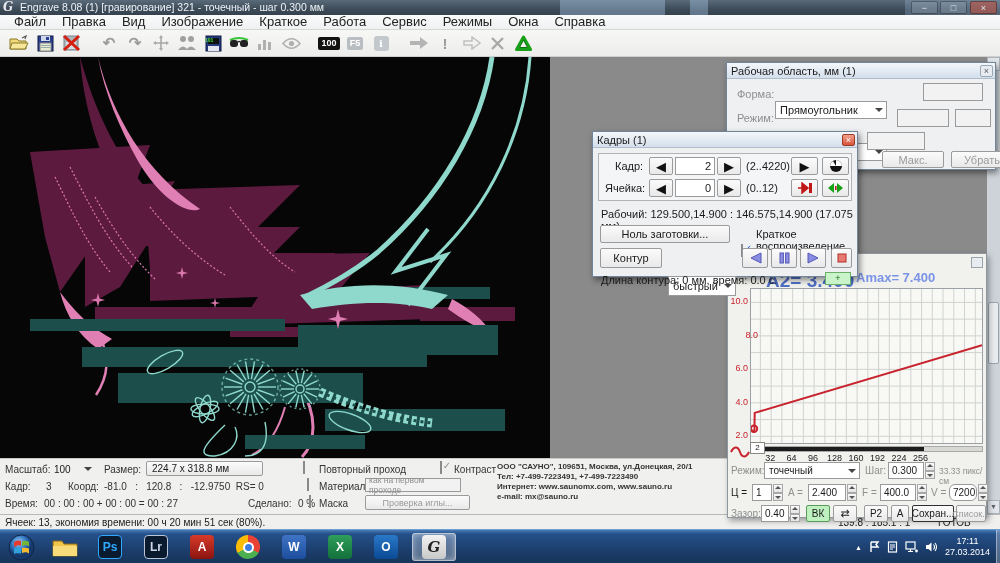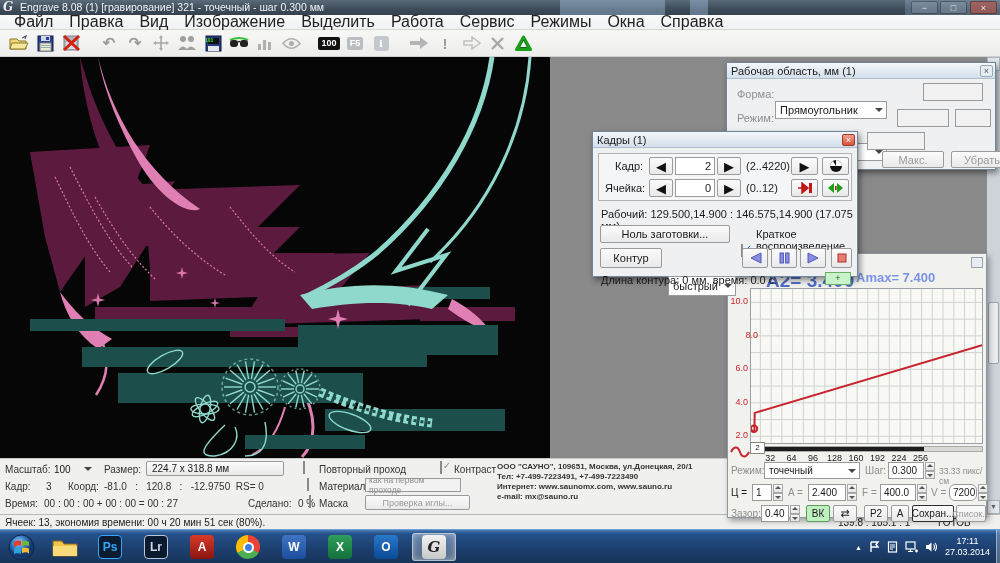--- a/index.html
+++ b/index.html
@@ -14,21 +14,21 @@
   #titlebar .patch { position:absolute; top:0; height:15px; background:rgba(170,205,240,.38); }
   #app-icon-g { position:absolute; left:3px; top:0px; width:13px; height:14px; color:#e8e8ee;
     font-family:"DejaVu Serif",serif; font-style:italic; font-weight:bold; font-size:12px; line-height:14px; }
   #title-text { position:absolute; left:20px; top:1px; font-size:10.5px; }
   .winbtn { position:absolute; top:1px; width:27px; height:13px; text-align:center; line-height:12px;
     font-size:9px; color:#dfe7ee; background:rgba(255,255,255,.12); border:1px solid rgba(0,0,0,.35); border-radius:2px; }
 
   
   #menubar { left:0; top:15px; width:1000px; height:15px; background:linear-gradient(#fbfbfb,#eef0f2);
     border-bottom:1px solid #d6d6d6; display:flex; align-items:center; padding-left:6px; gap:0; }
-  .menu-item { padding:0 8px; font-size:16px; color:#222; line-height:14px; }
+  .menu-item { padding:0 8px; font-size:13px; color:#222; line-height:14px; }
 
   
   #toolbar { left:0; top:30px; width:1000px; height:27px; background:linear-gradient(#f7f7f5,#ededeb);
     border-bottom:1px solid #cfcfcf; display:flex; align-items:center; padding-left:6px; }
   .tb { width:26px; height:24px; display:flex; align-items:center; justify-content:center; position:relative; }
   .tb-gap { width:12px; }
   .glyph-gray { color:#9c9c9c; font-size:15px; font-weight:bold; }
   .badge { font-size:9px; font-weight:bold; padding:2px 3px; border-radius:2px; line-height:9px; }
   #badge-100 { background:#111; color:#fff; }
   #badge-f5 { background:#b9bec3; color:#fff; }
@@ -130,21 +130,21 @@
     <span class="winbtn" style="right:62px;">−</span>
     <span class="winbtn" style="right:33px;">□</span>
     <span class="winbtn" style="right:3px;background:rgba(200,80,60,.55);">×</span>
   </div>
 
   <div id="menubar" class="abs">
     <span class="menu-item">Файл</span>
     <span class="menu-item">Правка</span>
     <span class="menu-item">Вид</span>
     <span class="menu-item">Изображение</span>
-    <span class="menu-item">Выделить</span>
+    <span class="menu-item">Краткое</span>
     <span class="menu-item">Работа</span>
     <span class="menu-item">Сервис</span>
     <span class="menu-item">Режимы</span>
     <span class="menu-item">Окна</span>
     <span class="menu-item">Справка</span>
   </div>
 
   <div id="toolbar" class="abs">
     <span class="tb">
       <svg width="20" height="16" viewBox="0 0 20 16">
@@ -601,21 +601,21 @@
       <span class="tick-x" style="left: 182.564px; top: 199px;">256</span>
     </div>
 
   <div id="bottom-panel" class="abs">
     <span class="lbl" style="left:5px;top:5px;">Масштаб:</span>
     <div class="abs" style="left:52px;top:3px;width:42px;height:14px;position:absolute;">
       <span style="position:absolute;left:2px;top:2px;">100</span>
       <span class="dd" style="right:2px;"></span>
     </div>
     <span class="lbl" style="left:104px;top:5px;">Размер:</span>
-    <div class="abs btn" style="left:146px;top:2px;width:138px;height:15px;font-size:10px;justify-content:flex-start;padding-left:5px;">224.7 x 318.8 мм</div>
+    <div class="abs btn" style="left:146px;top:2px;width:117px;height:15px;font-size:10px;justify-content:flex-start;padding-left:5px;">224.7 x 318.8 мм</div>
 
     <span class="lbl" style="left:5px;top:22px;">Кадр:</span>
     <span class="lbl" style="left:46px;top:22px;">3</span>
     <span class="lbl" style="left:68px;top:22px;">Коорд:</span>
     <span class="lbl pre" style="left:104px;top:22px;">-81.0   :   120.8   :   -12.9750  RS= 0</span>
 
     <span class="lbl" style="left:5px;top:39px;">Время:</span>
     <span class="lbl pre" style="left:44px;top:39px;">00 : 00 : 00 + 00 : 00 = 00 : 27</span>
     <span class="lbl" style="left:248px;top:39px;">Сделано:</span>
     <span class="lbl" style="left:298px;top:39px;">0 %</span>

